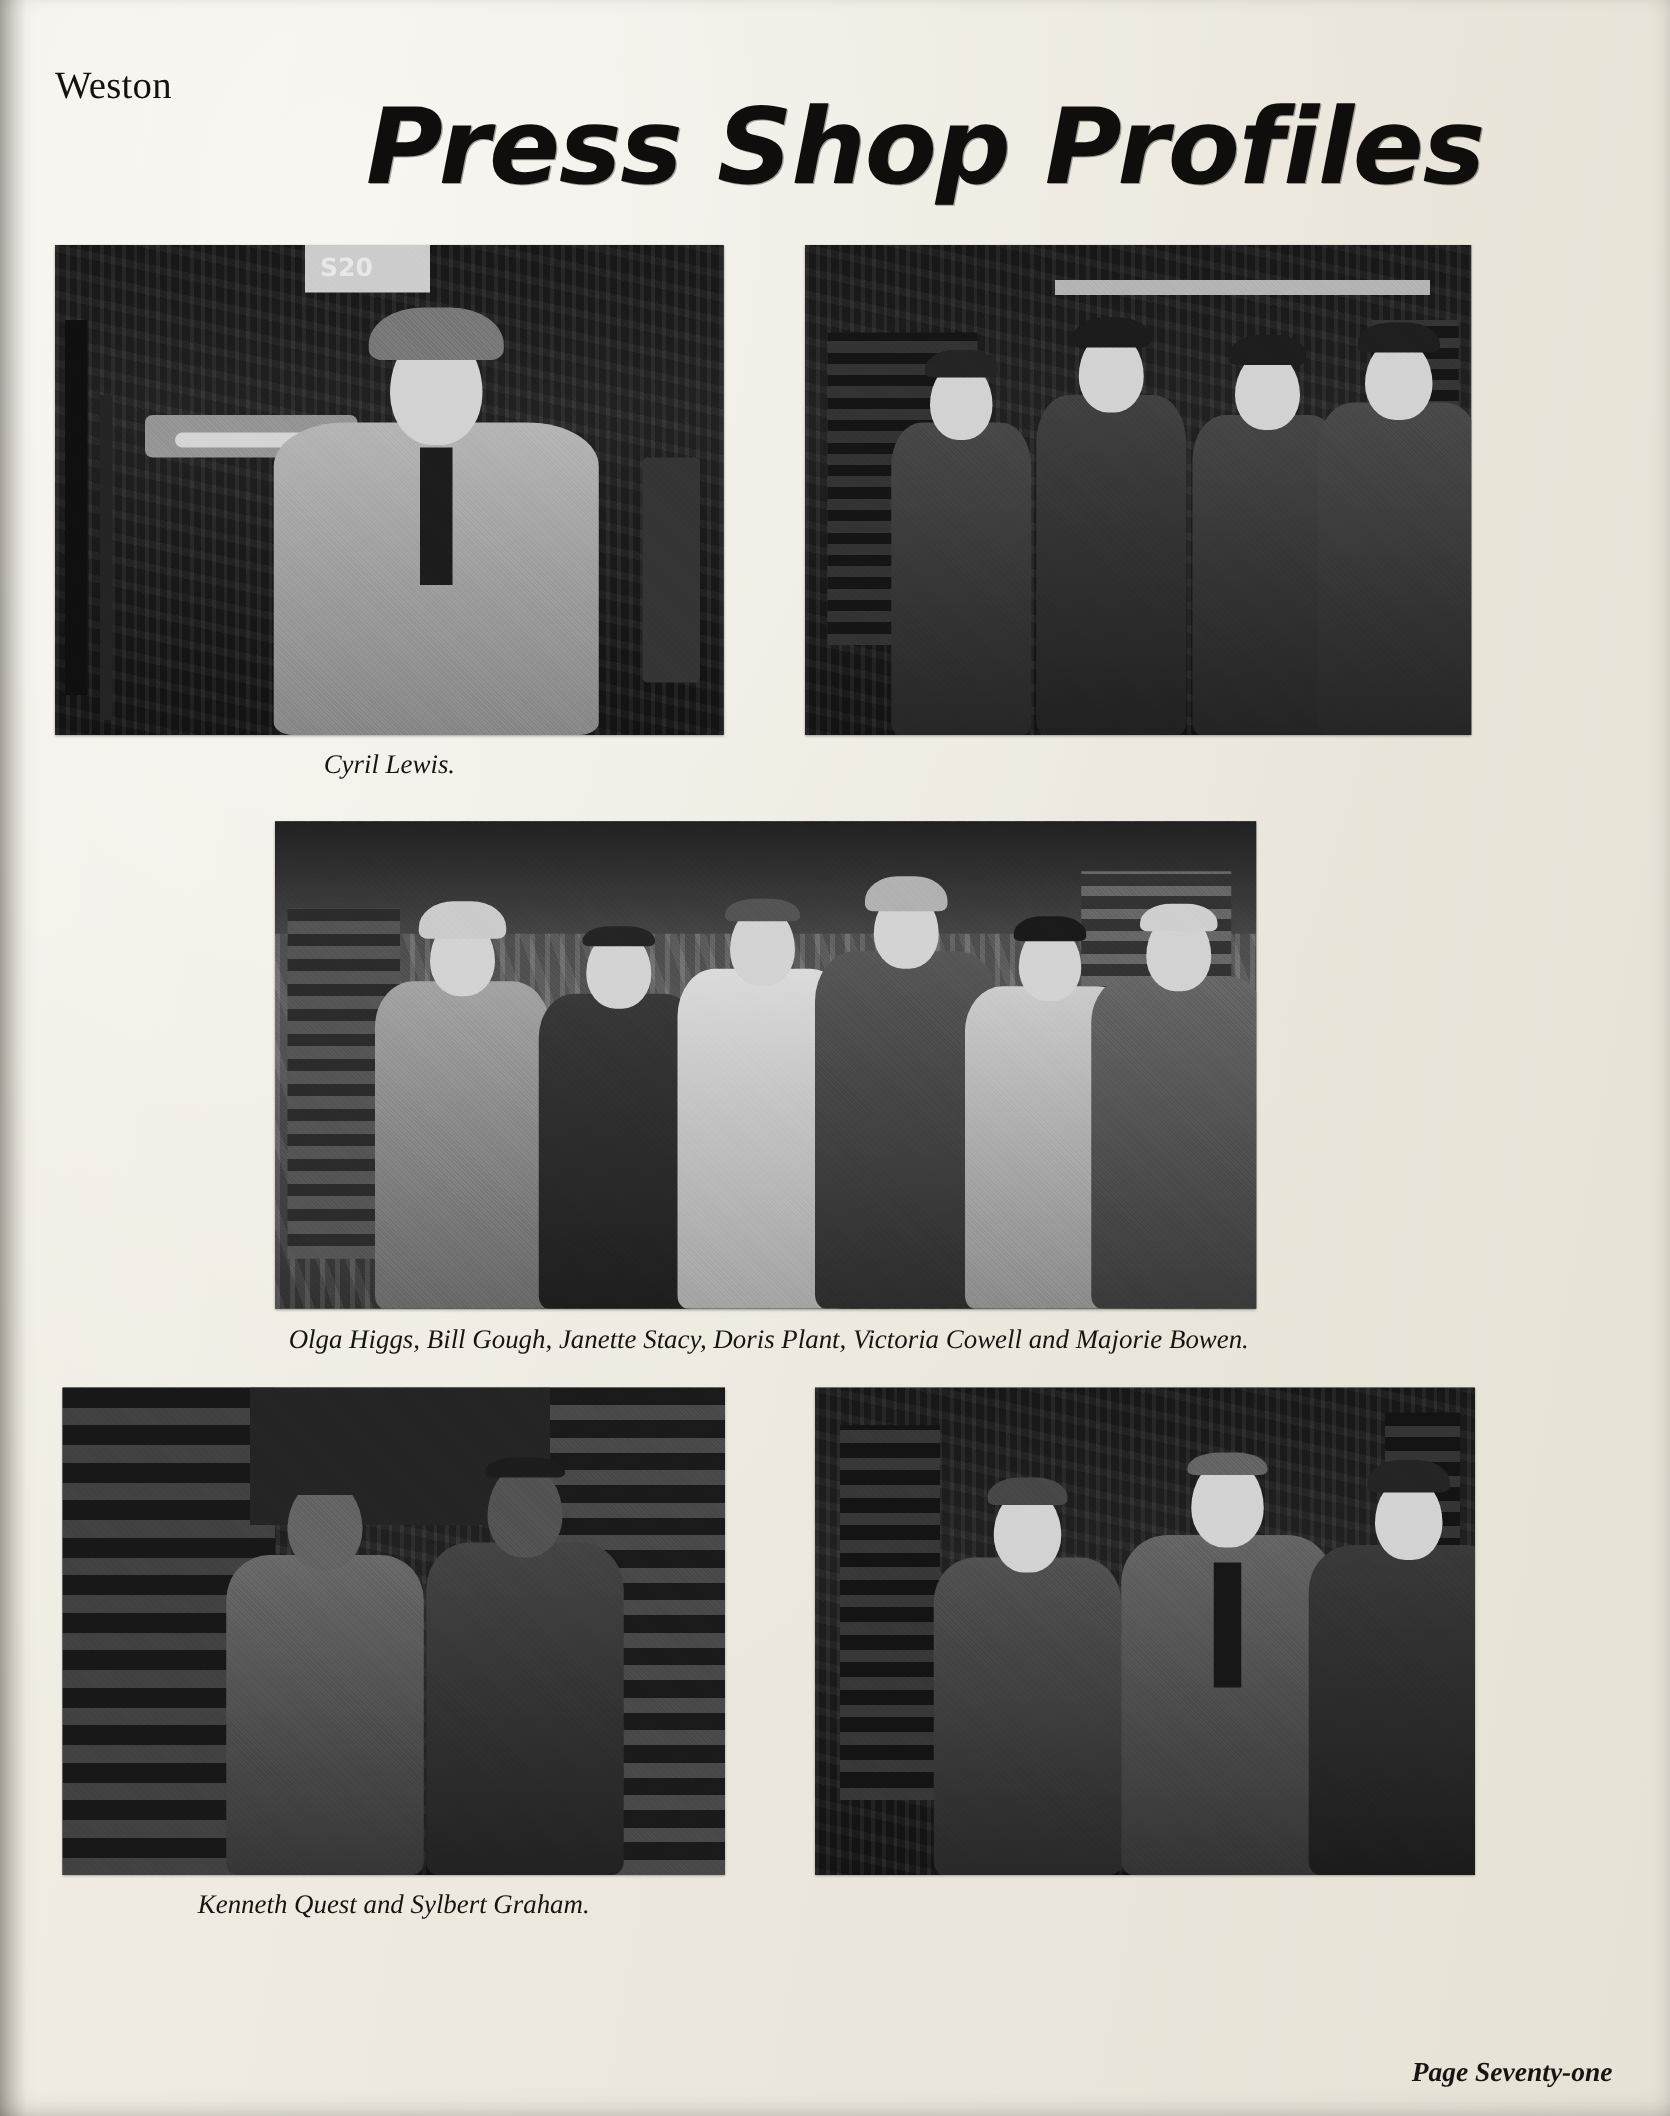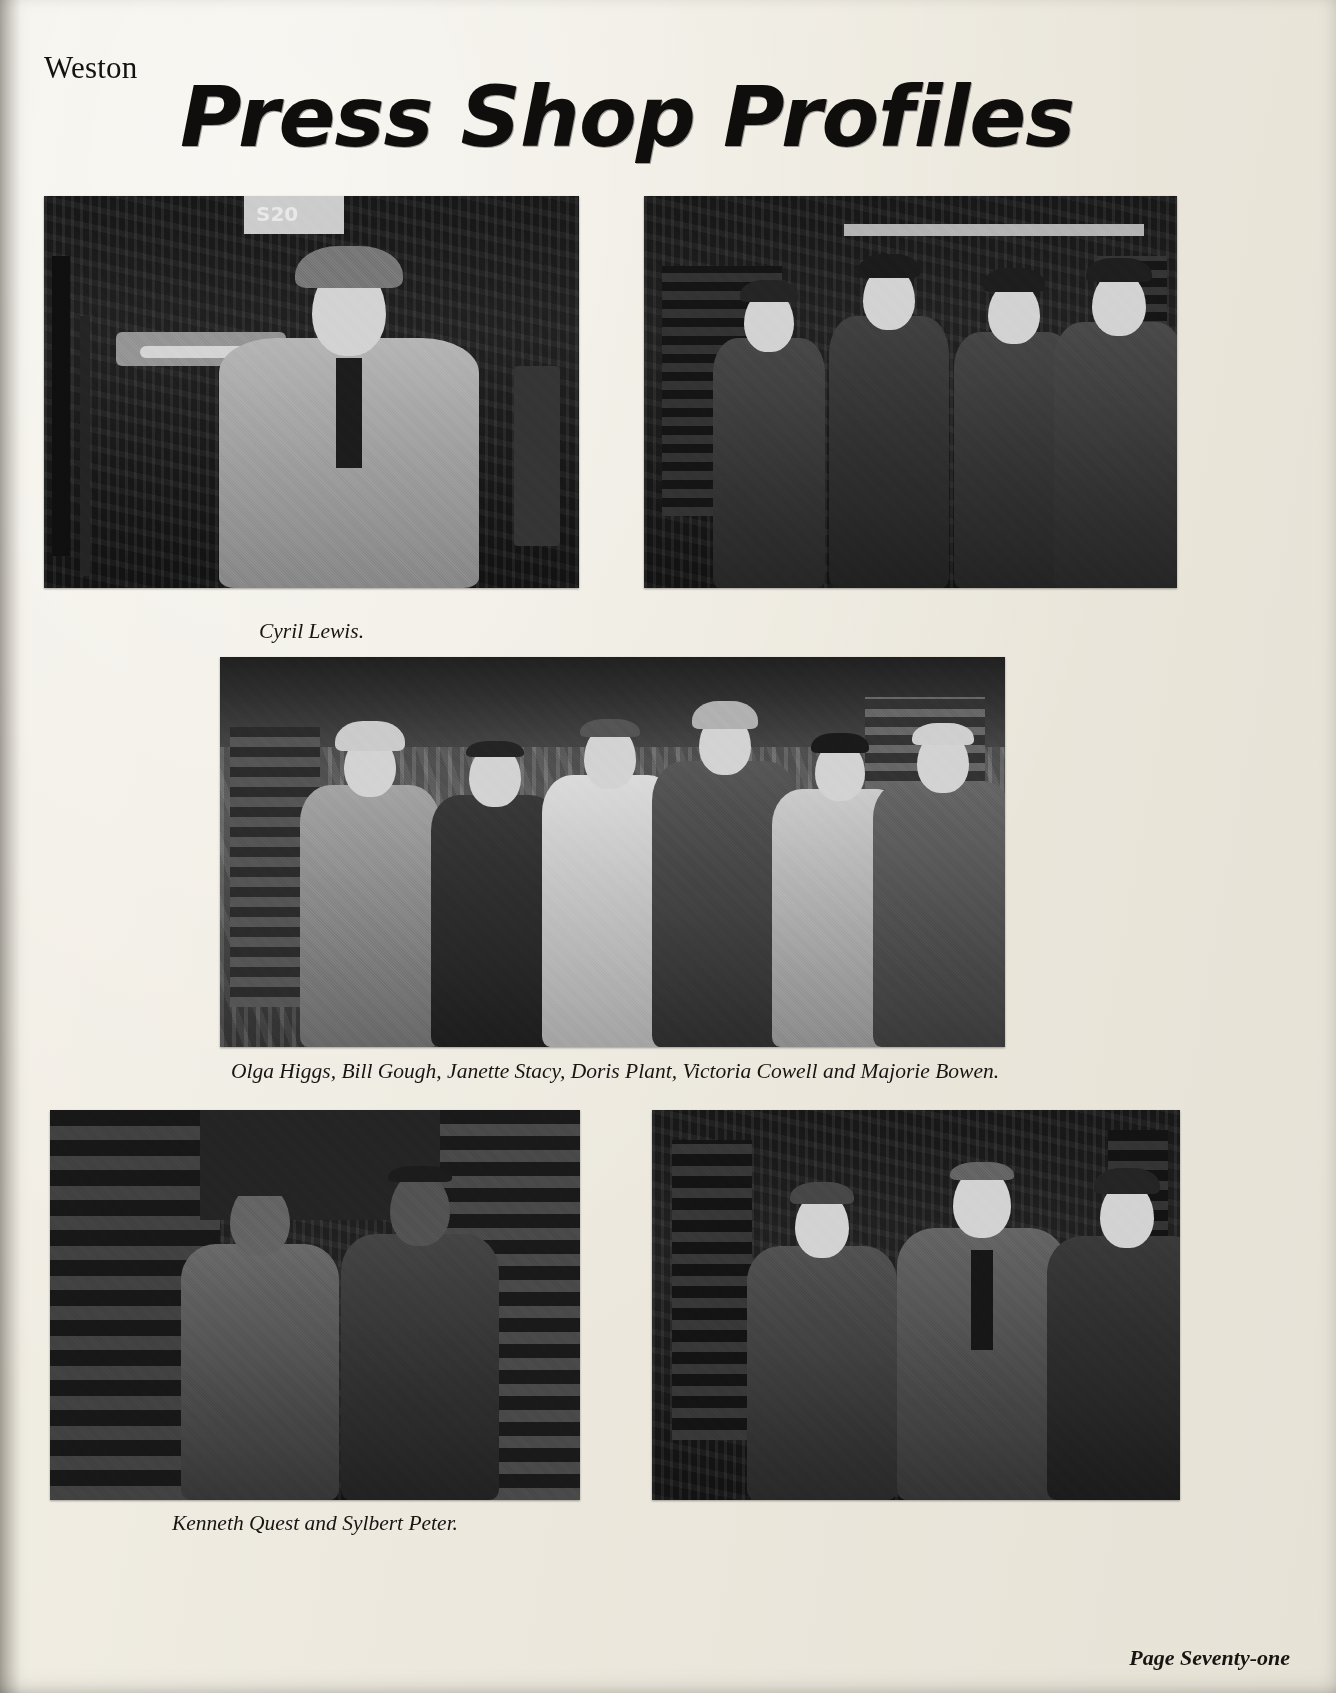--- a/index.html
+++ b/index.html
@@ -50,20 +50,21 @@
     top: 78px;
     width: 1120px;
     font-family: "DejaVu Sans", sans-serif;
     font-weight: 700;
     font-style: italic;
     font-size: 84px;
     letter-spacing: -1px;
     line-height: 0.95;
     color: #100e0c;
     text-shadow: 1px 1px 0 rgba(0,0,0,0.35);
+    text-align: center;
   }
 
   
   .photo {
     position: absolute;
     background: #4b4b4b;
     overflow: hidden;
     filter: grayscale(100%) contrast(104%);
     box-shadow: 0 1px 2px rgba(0,0,0,0.35);
   }
@@ -182,21 +183,21 @@
     <div class="sign" style="left:212px; top:6px; font-size:20px;">S20</div>
 
     <div class="person" style="left:155px; width:300px; height:330px;">
       <div class="body" style="bottom:0; width:260px; height:250px; background:linear-gradient(180deg,#b9b3a6,#8d877b);"></div>
       <div style="position:absolute; left:50%; transform:translateX(-50%); bottom:120px; width:26px; height:110px; background:#23201b;"></div>
       <div class="head" style="bottom:232px; width:74px; height:92px;"></div>
       <div class="hat" style="bottom:300px; width:108px; height:42px; background:#7f786c;"></div>
     </div>
     <div class="grain"></div>
   </div>
-  <div class="label center" style="left:44px; top:598px; width:535px;margin-top:20px;">Cyril Lewis.</div>
+  <div class="label center" style="left:44px; top:598px; width:535px;">Cyril Lewis.</div>
 
   <div class="photo" style="left:644px; top:196px; width:533px; height:392px;">
     <div class="scene bg-shop"></div>
     <div style="position:absolute; left:0; top:24px; width:533px; height:14px; background:#b4ae a3;"></div>
     <div style="position:absolute; left:200px; top:28px; width:300px; height:12px; background:#b8b2a7;"></div>
     <div style="position:absolute; left:18px; top:70px; width:120px; height:250px; background:repeating-linear-gradient(0deg,#3a362f 0 9px,#1b1916 9px 18px);"></div>
     <div style="position:absolute; right:10px; top:60px; width:70px; height:260px; background:repeating-linear-gradient(0deg,#3c382f 0 8px,#1c1a16 8px 17px);"></div>
     <div class="person" style="left:60px; width:130px; height:320px;">
       <div class="body" style="bottom:0; width:112px; height:250px; background:linear-gradient(180deg,#4e4a43,#2c2925);"></div>
       <div class="head" style="bottom:236px; width:50px; height:62px;"></div>
@@ -270,21 +271,21 @@
       <div class="head" style="bottom:244px; width:60px; height:72px; background:#6f6457;"></div>
       <div class="hat" style="bottom:304px; width:62px; height:16px; background:#2b2722;"></div>
     </div>
     <div class="person" style="left:280px; width:180px; height:345px;">
       <div class="body" style="bottom:0; width:158px; height:266px; background:linear-gradient(180deg,#4b463e,#272420);"></div>
       <div class="head" style="bottom:254px; width:60px; height:74px; background:#5d5346;"></div>
       <div class="hat" style="bottom:318px; width:64px; height:16px; background:#231f1b;"></div>
     </div>
     <div class="grain"></div>
   </div>
-  <div class="label center" style="left:50px; top:1510px; width:530px;">Kenneth Quest and Sylbert Peter.</div>
+  <div class="label center" style="left:50px; top:1510px; width:530px;">Kenneth Quest and Sylbert Graham.</div>
 
   <div class="photo" style="left:652px; top:1110px; width:528px; height:390px;">
     <div class="scene bg-shop"></div>
     <div style="position:absolute; left:20px; top:30px; width:80px; height:300px; background:repeating-linear-gradient(0deg,#3e3a33 0 10px,#1a1815 10px 22px);"></div>
     <div style="position:absolute; right:12px; top:20px; width:60px; height:320px; background:repeating-linear-gradient(0deg,#3a3730 0 9px,#191714 9px 20px);"></div>
     <div class="person" style="left:80px; width:180px; height:330px;">
       <div class="body" style="bottom:0; width:150px; height:254px; background:linear-gradient(180deg,#58534a,#2e2b26);"></div>
       <div class="head" style="bottom:242px; width:54px; height:66px;"></div>
       <div class="hat" style="bottom:296px; width:64px; height:22px; background:#4e4940;"></div>
     </div>

